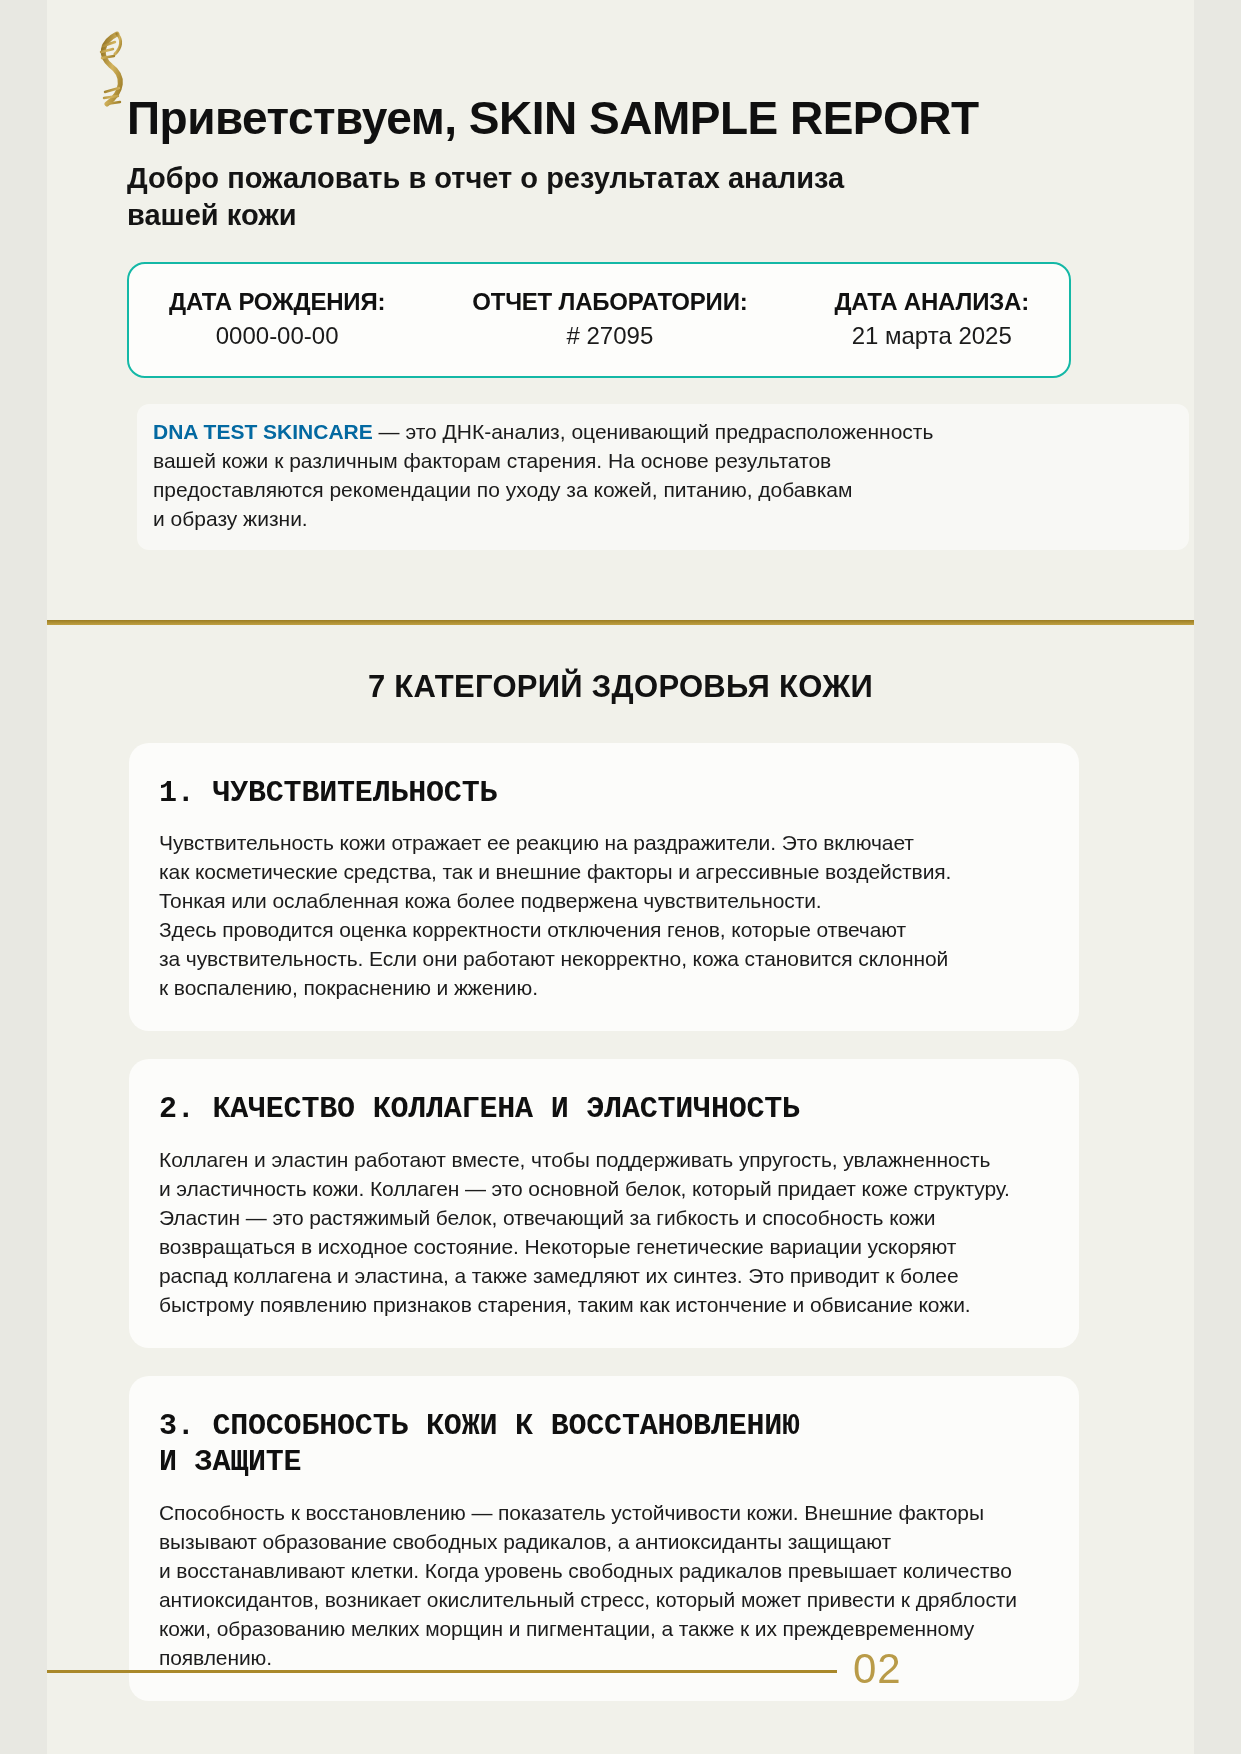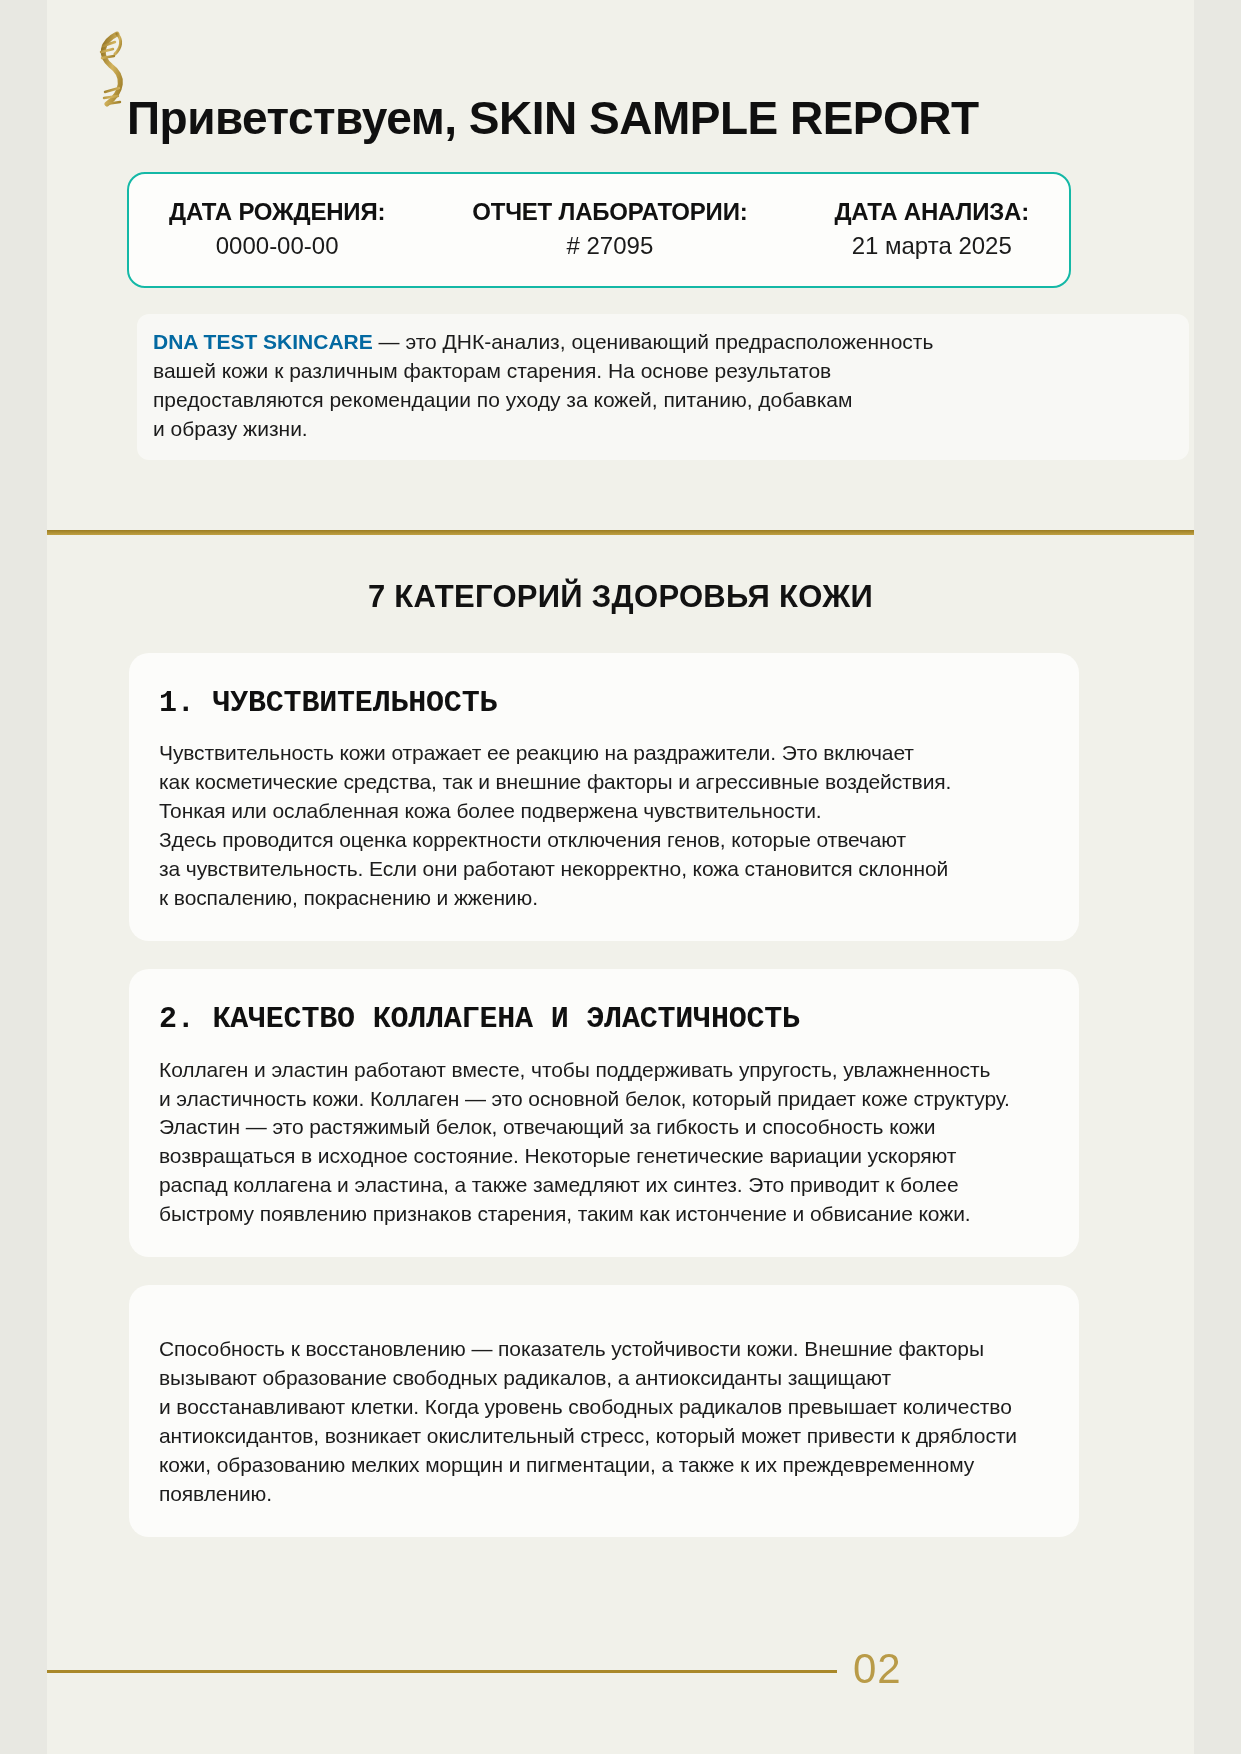--- a/index.html
+++ b/index.html
@@ -103,20 +103,22 @@
     <path d="M24,4 C8,12 6,26 18,36 C32,46 30,62 14,74" fill="none" stroke="url(#gold)" stroke-width="5" stroke-linecap="round"></path>
     <path d="M24,4 C30,10 28,18 22,24" fill="none" stroke="url(#gold)" stroke-width="3" stroke-linecap="round"></path>
     <path d="M10,16 L22,12 M8,22 L20,19 M9,28 L21,26" stroke="url(#gold)" stroke-width="2.4" stroke-linecap="round"></path>
     <path d="M12,62 L26,58 M11,68 L25,66 M13,74 L27,72" stroke="url(#gold)" stroke-width="2.4" stroke-linecap="round"></path>
   </svg>
 
   <div class="content">
 
     <h1 class="title">Приветствуем, SKIN SAMPLE REPORT</h1>
 
+    <div class="subtitle">Добро пожаловать в отчет о результатах анализа
+вашей кожи</div>
 
     <div class="info-box">
       <div class="info-field">
         <div class="info-label">ДАТА РОЖДЕНИЯ:</div>
         <div class="info-value">0000-00-00</div>
       </div>
       <div class="info-field">
         <div class="info-label">ОТЧЕТ ЛАБОРАТОРИИ:</div>
         <div class="info-value"># 27095</div>
       </div>
@@ -153,20 +155,22 @@
       <div class="card-title">2. КАЧЕСТВО КОЛЛАГЕНА И ЭЛАСТИЧНОСТЬ</div>
       <div class="card-body">Коллаген и эластин работают вместе, чтобы поддерживать упругость, увлажненность
 и эластичность кожи. Коллаген — это основной белок, который придает коже структуру.
 Эластин — это растяжимый белок, отвечающий за гибкость и способность кожи
 возвращаться в исходное состояние. Некоторые генетические вариации ускоряют
 распад коллагена и эластина, а также замедляют их синтез. Это приводит к более
 быстрому появлению признаков старения, таким как истончение и обвисание кожи.</div>
     </div>
 
     <div class="card card-3">
+      <div class="card-title">3. СПОСОБНОСТЬ КОЖИ К ВОССТАНОВЛЕНИЮ
+И ЗАЩИТЕ</div>
       <div class="card-body">Способность к восстановлению — показатель устойчивости кожи. Внешние факторы
 вызывают образование свободных радикалов, а антиоксиданты защищают
 и восстанавливают клетки. Когда уровень свободных радикалов превышает количество
 антиоксидантов, возникает окислительный стресс, который может привести к дряблости
 кожи, образованию мелких морщин и пигментации, а также к их преждевременному
 появлению.</div>
     </div>
 
   </div>
 

